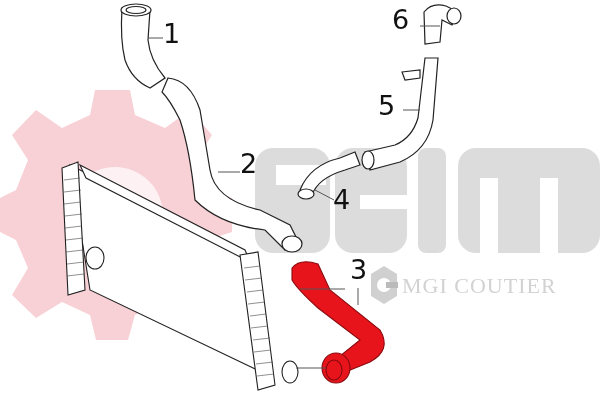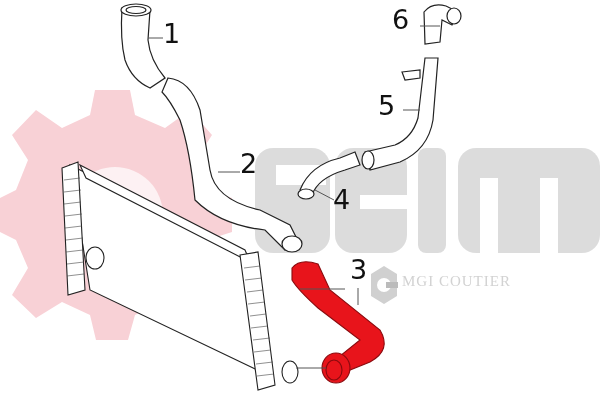--- a/index.html
+++ b/index.html
@@ -1,19 +1,19 @@
 <!DOCTYPE html>
 <html><head>
 <meta charset="utf-8">
 <style>
   html,body{margin:0;padding:0;background:#fff;}
   body{width:600px;height:400px;overflow:hidden;position:relative;font-family:"Liberation Sans",sans-serif;}
   #stage{position:absolute;left:0;top:0;width:600px;height:400px;}
   .label{position:absolute;font-family:"DejaVu Sans",sans-serif;font-size:27px;color:#111;line-height:1;}
-  .brand{position:absolute;font-family:"Liberation Serif",serif;color:#d2d2d2;font-size:15px;letter-spacing:1px;}
+  .brand{position:absolute;font-family:"Liberation Serif",serif;color:#d2d2d2;font-size:22px;letter-spacing:1px;}
 </style>
 </head>
 <body>
 
 <div id="stage">
   <svg width="600" height="400" viewBox="0 0 600 400">
 
     <g fill="#f7c9cf" opacity="0.85">
       <path d="M95,90 L130,90 L135,115 L165,128 L190,110 L212,135 L196,160 L208,190 L232,198 L232,232 L207,240 L196,268 L212,295 L188,318 L162,302 L135,315 L128,340 L96,340 L90,315 L62,302 L36,318 L12,295 L28,268 L16,240 L0,232 L0,198 L16,190 L28,160 L12,135 L36,110 L62,128 L90,115 Z"></path>
       <circle cx="115" cy="215" r="48" fill="#fff" opacity="0.7"></circle>

